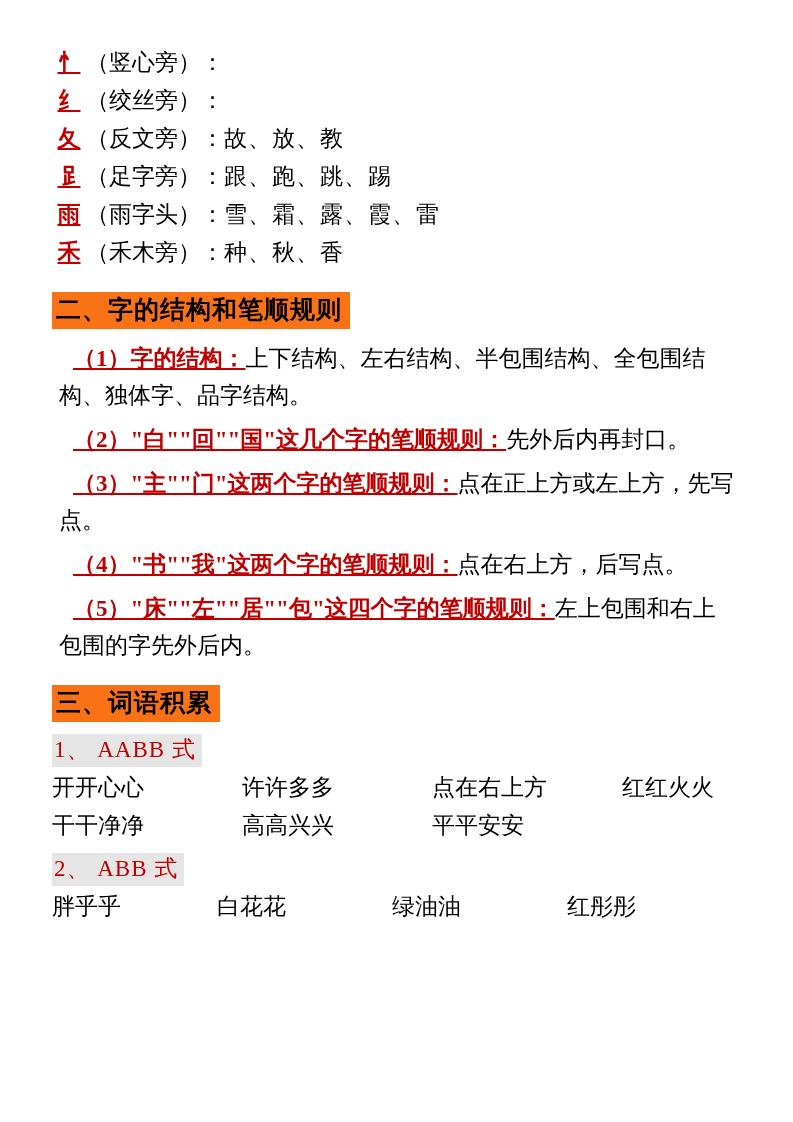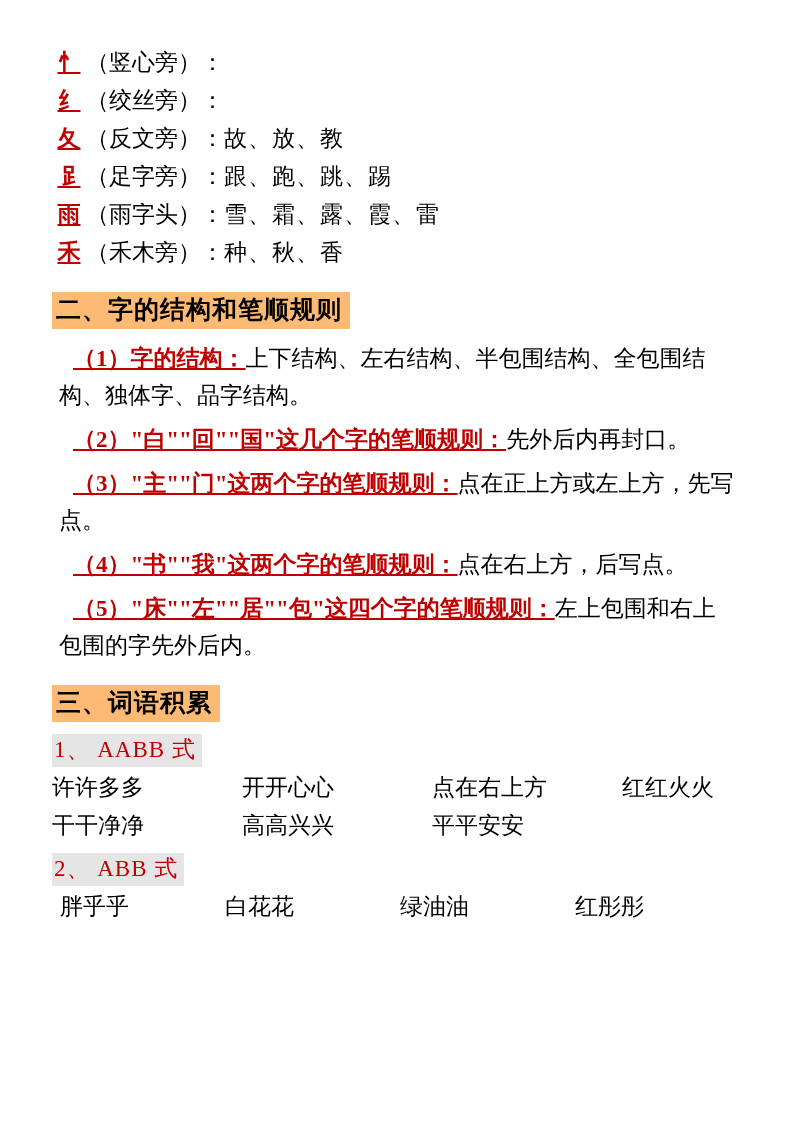--- a/index.html
+++ b/index.html
@@ -50,21 +50,21 @@
   }
   .radical-examples {
     color: #000000;
     font-size: 23px;
     letter-spacing: 1px;
   }
 
   
   .section-heading {
     display: inline-block;
-    background: #fdba74;
+    background: #f97316;
     color: #000000;
     font-weight: bold;
     font-size: 25px;
     line-height: 34px;
     padding: 1px 8px 2px 4px;
     margin: 14px 0 4px 0;
     letter-spacing: 1px;
   }
 
   
@@ -100,21 +100,20 @@
   }
   .word-grid {
     display: grid;
     grid-template-columns: 190px 190px 190px 190px;
     font-size: 23px;
     line-height: 38px;
     color: #000000;
   }
   .word-grid.abb {
     grid-template-columns: 165px 175px 175px 180px;
-    margin-left: 8px;
   }
   .word-cell {
     white-space: nowrap;
   }
 </style>
 </head>
 <body>
 
 <div class="page">
 
@@ -183,22 +182,22 @@
     </p>
 
   </div>
 
   
   <div class="section-heading" style="">三、词语积累</div>
 
   <div>
     <div class="sub-heading">1、 AABB 式</div>
     <div class="word-grid">
+      <span class="word-cell">开开心心</span>
       <span class="word-cell">许许多多</span>
-      <span class="word-cell">开开心心</span>
       <span class="word-cell">点在右上方</span>
       <span class="word-cell">红红火火</span>
       <span class="word-cell">干干净净</span>
       <span class="word-cell">高高兴兴</span>
       <span class="word-cell">平平安安</span>
     </div>
   </div>
 
   <div>
     <div class="sub-heading">2、 ABB 式</div>

